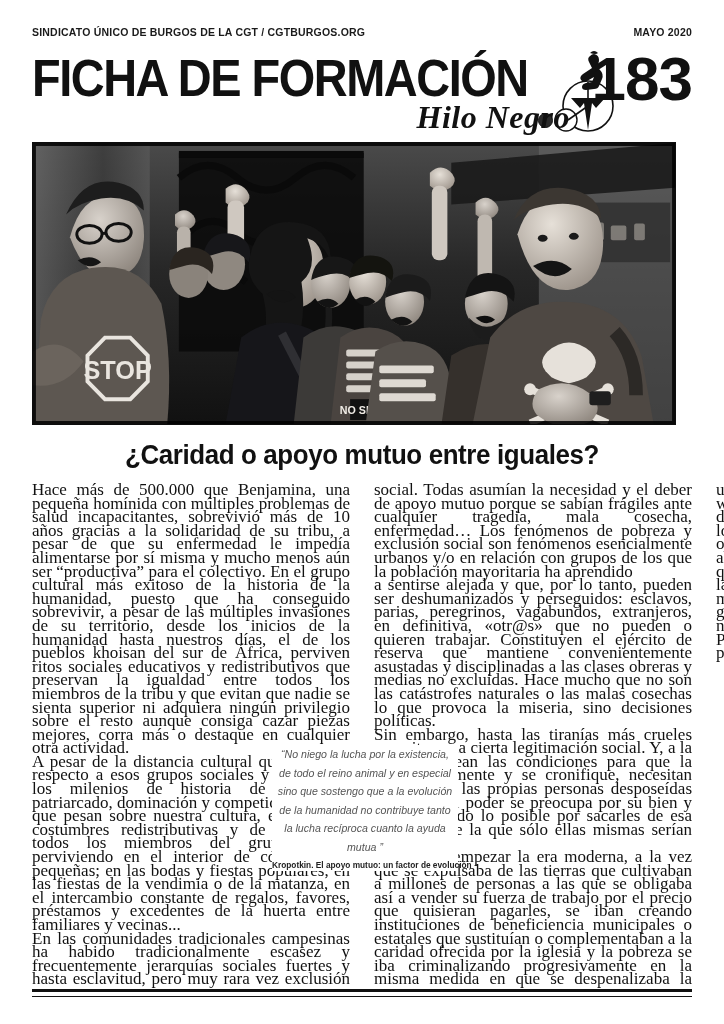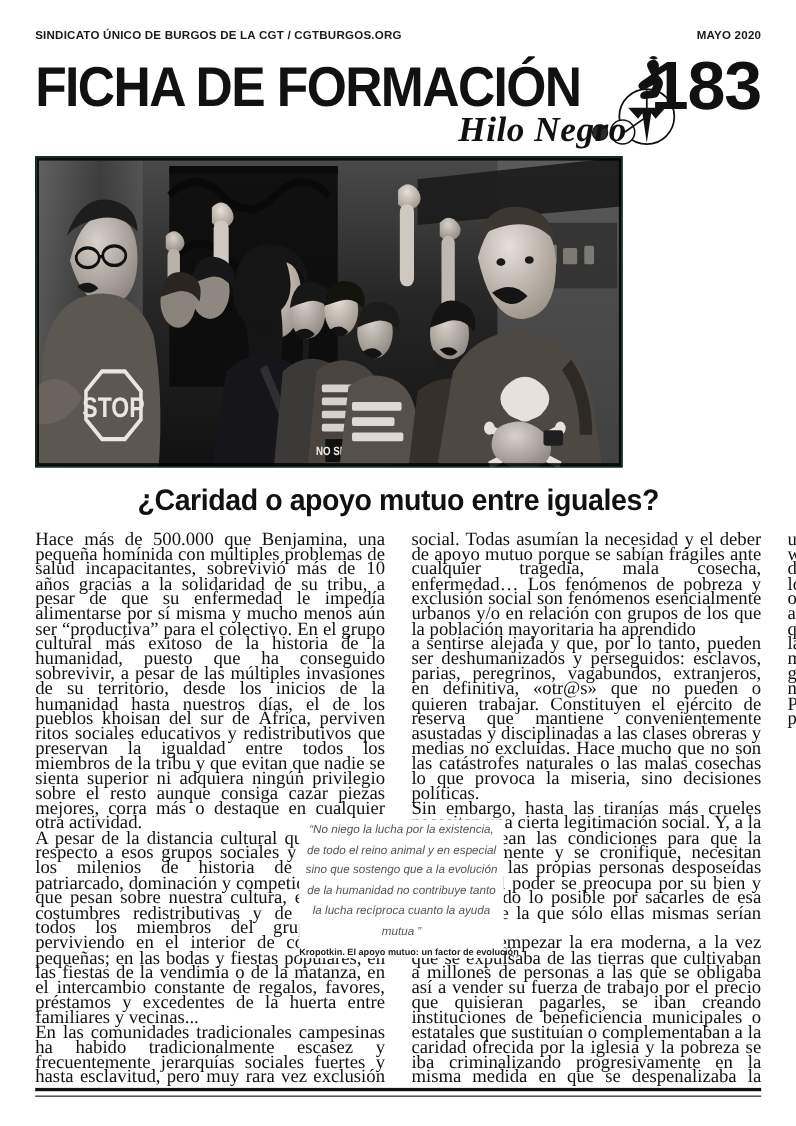--- a/index.html
+++ b/index.html
@@ -98,25 +98,25 @@
     width: 13px;
     height: 13px;
     border-radius: 50%;
     background: #2b2b2b;
     border: 1px solid #111;
   }
 
   
   .photo {
     margin-top: 8px;
-    width: 534px;
+    width: 644px;
     height: 283px;
     position: relative;
     overflow: hidden;
-    background: #15803d;
+    background: #84cc16;
     border: 1px solid #0d0d0d;
     box-sizing: border-box;
   }
   .photo svg { display:block; width:100%; height:100%; }
 
   
   .headline {
     font-family: "Liberation Sans", sans-serif;
     font-weight: bold;
     font-size: 27px;

